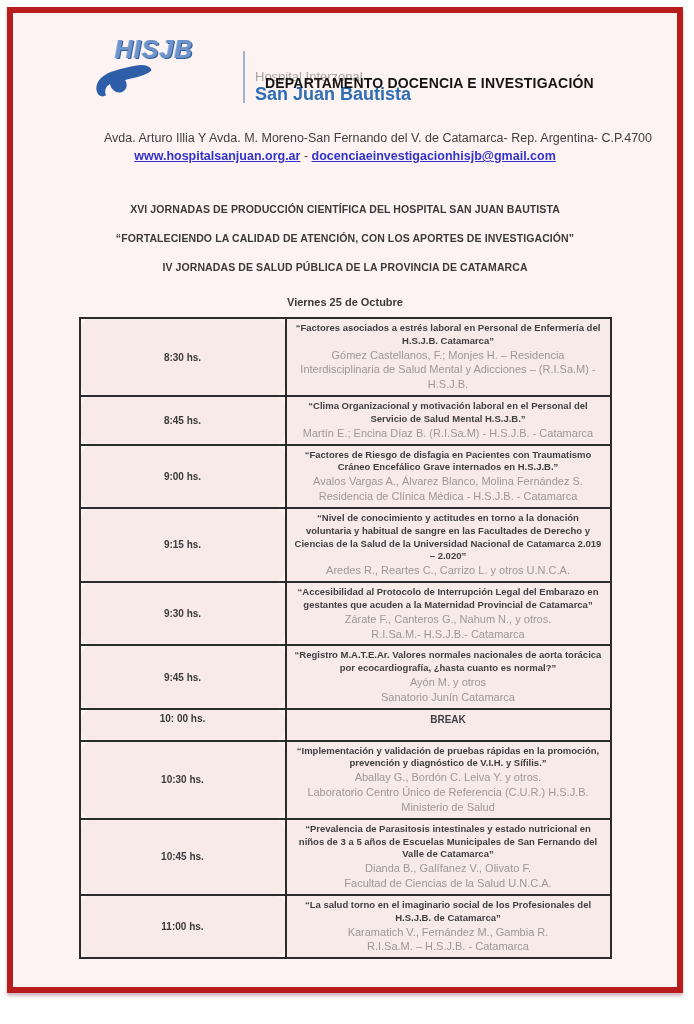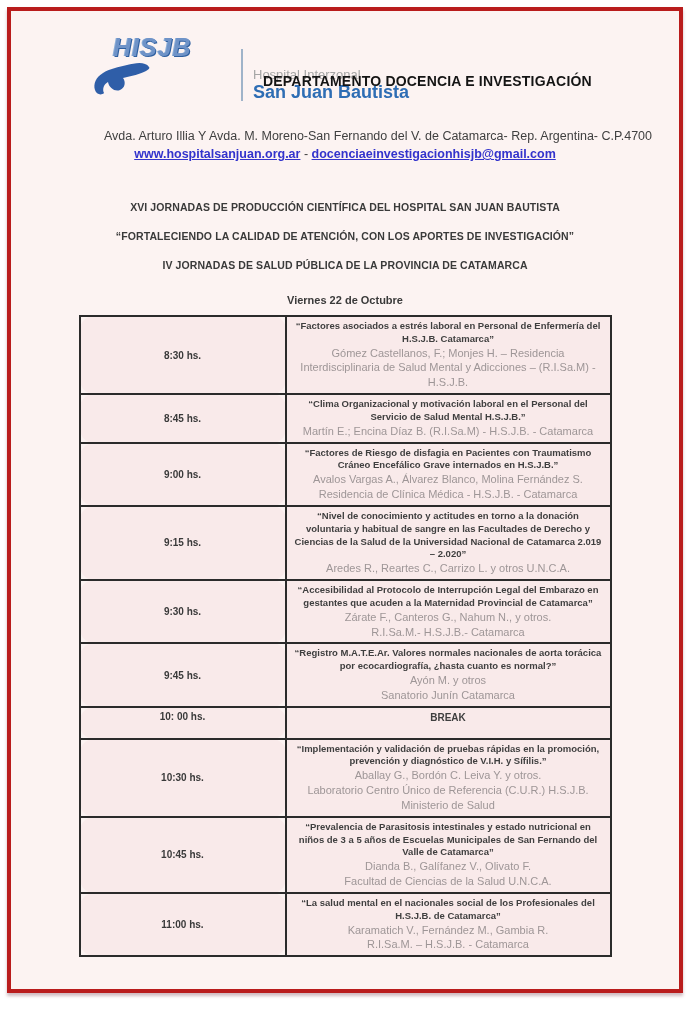--- a/index.html
+++ b/index.html
@@ -4,21 +4,21 @@
 <style>
   html,body{margin:0;padding:0;background:#ffffff;}
   body{
     width:694px;height:1024px;position:relative;
     font-family:"Liberation Sans", sans-serif;
     -webkit-font-smoothing:antialiased;
   }
   .page{
     position:absolute;left:7px;top:7px;width:676px;height:986px;
     background:#fcf3f2;
-    border:4px solid #b91c1c;
+    border:6px solid #b91c1c;
     box-shadow:0 3px 3px rgba(150,105,115,.45);
     box-sizing:border-box;
     overflow:hidden;
     padding-left:32px;
   }
   
   .logo-row{position:absolute;left:80px;top:22px;display:flex;align-items:flex-end;}
   .logo-mark{width:150px;position:relative;height:72px;}
   .logo-acronym{
     font-weight:bold;font-style:italic;font-size:25px;letter-spacing:1px;
@@ -99,21 +99,21 @@
     <span>-</span>
     <a href="#">docenciaeinvestigacionhisjb@gmail.com</a>
   </div>
 
   <div class="event-titles">
     <div class="event-title">XVI JORNADAS DE PRODUCCIÓN CIENTÍFICA DEL HOSPITAL SAN JUAN BAUTISTA</div>
     <div class="event-title">“FORTALECIENDO LA CALIDAD DE ATENCIÓN, CON LOS APORTES DE INVESTIGACIÓN”</div>
     <div class="event-title">IV JORNADAS DE SALUD PÚBLICA DE LA PROVINCIA DE CATAMARCA</div>
   </div>
 
-  <div class="day-header">Viernes 22 de Octubre</div>
+  <div class="day-header">Viernes 25 de Octubre</div>
 
   <div class="schedule-wrap">
     <table class="schedule">
       <tbody id="schedule-body">
   <tr>
     <td class="time-cell">8:30 hs.</td>
     <td class="content-cell">
       <div class="session-title">“Factores asociados a estrés laboral en Personal de Enfermería del H.S.J.B. Catamarca”</div>
       <div class="session-authors">Gómez Castellanos, F.; Monjes H. – Residencia Interdisciplinaria de Salud Mental y Adicciones – (R.I.Sa.M) - H.S.J.B.</div>
     </td>
@@ -184,21 +184,21 @@
     <td class="content-cell">
       <div class="session-title">“Prevalencia de Parasitosis intestinales y estado nutricional en niños de 3 a 5 años de Escuelas Municipales de San Fernando del Valle de Catamarca”</div>
       <div class="session-authors">Dianda B., Galífanez V., Olivato F.
 Facultad de Ciencias de la Salud U.N.C.A.</div>
     </td>
   </tr>
 
   <tr>
     <td class="time-cell">11:00 hs.</td>
     <td class="content-cell">
-      <div class="session-title">“La salud mental en el nacionales social de los Profesionales del H.S.J.B. de Catamarca”</div>
+      <div class="session-title">“La salud torno en el imaginario social de los Profesionales del H.S.J.B. de Catamarca”</div>
       <div class="session-authors">Karamatich V., Fernández M., Gambia R.
 R.I.Sa.M. – H.S.J.B. - Catamarca</div>
     </td>
   </tr>
 </tbody>
     </table>
   </div>
 </div>
 
 </body></html>

